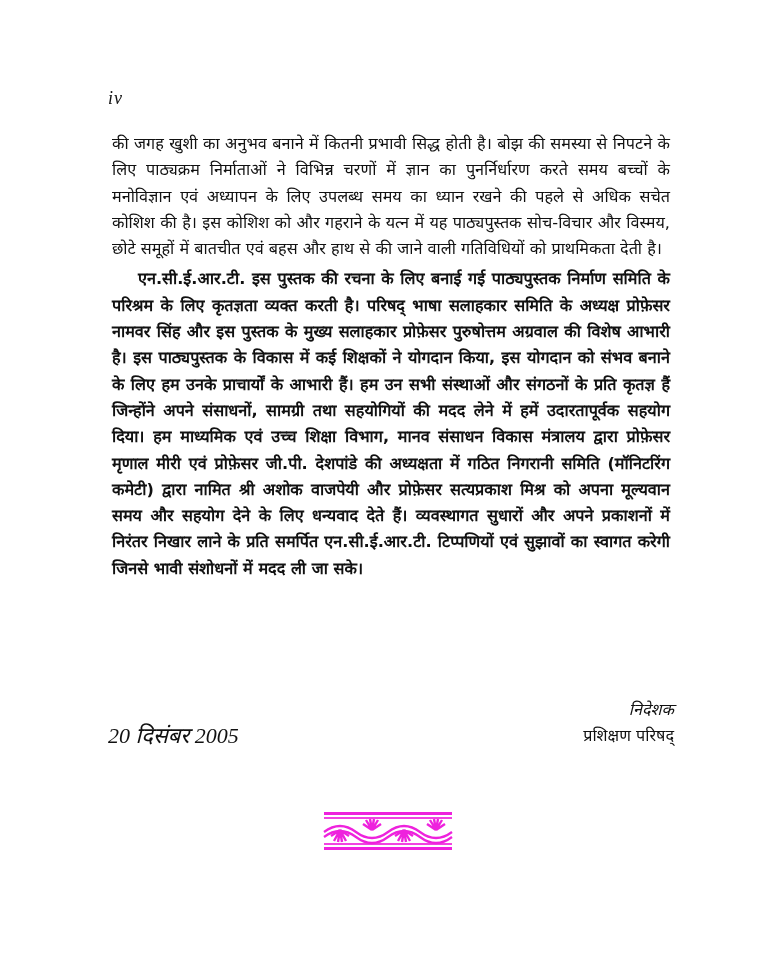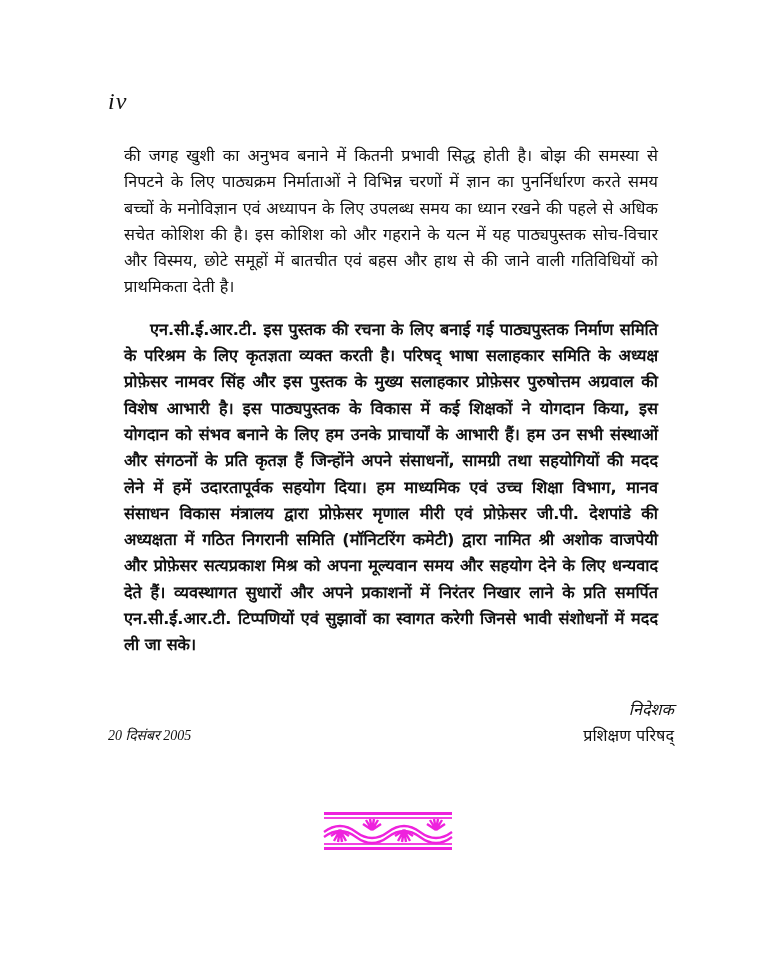--- a/index.html
+++ b/index.html
@@ -21,33 +21,33 @@
       top: 0;
       width: 566px;
       height: 960px;
     }
     .page-number {
       position: absolute;
       left: 0;
       top: 88px;
       font-family: "Liberation Serif", serif;
       font-style: italic;
-      font-size: 24px;
+      font-size: 18px;
       letter-spacing: 1px;
     }
     .body-text {
       position: absolute;
       left: 0;
       top: 127px;
       width: 566px;
       font-size: 16.2px;
       line-height: 26.3px;
     }
     .body-text p {
-      margin: 16px;
+      margin: 4px;
       text-align: justify;
       text-align-last: left;
     }
     .body-text p.indent {
       text-indent: 26px;
       font-weight: bold;
     }
     .signoff {
       position: absolute;
       left: 0;
@@ -60,21 +60,21 @@
       display: flex;
       justify-content: space-between;
       height: 26.3px;
     }
     .italic {
       font-style: italic;
     }
     .date {
       font-family: "Liberation Serif", serif;
       font-style: italic;
-      font-size: 14px;
+      font-size: 22px;
     }
     .ornament {
       position: absolute;
       left: 322px;
       top: 808px;
       width: 134px;
       height: 44px;
     }
   </style>
 </head>

